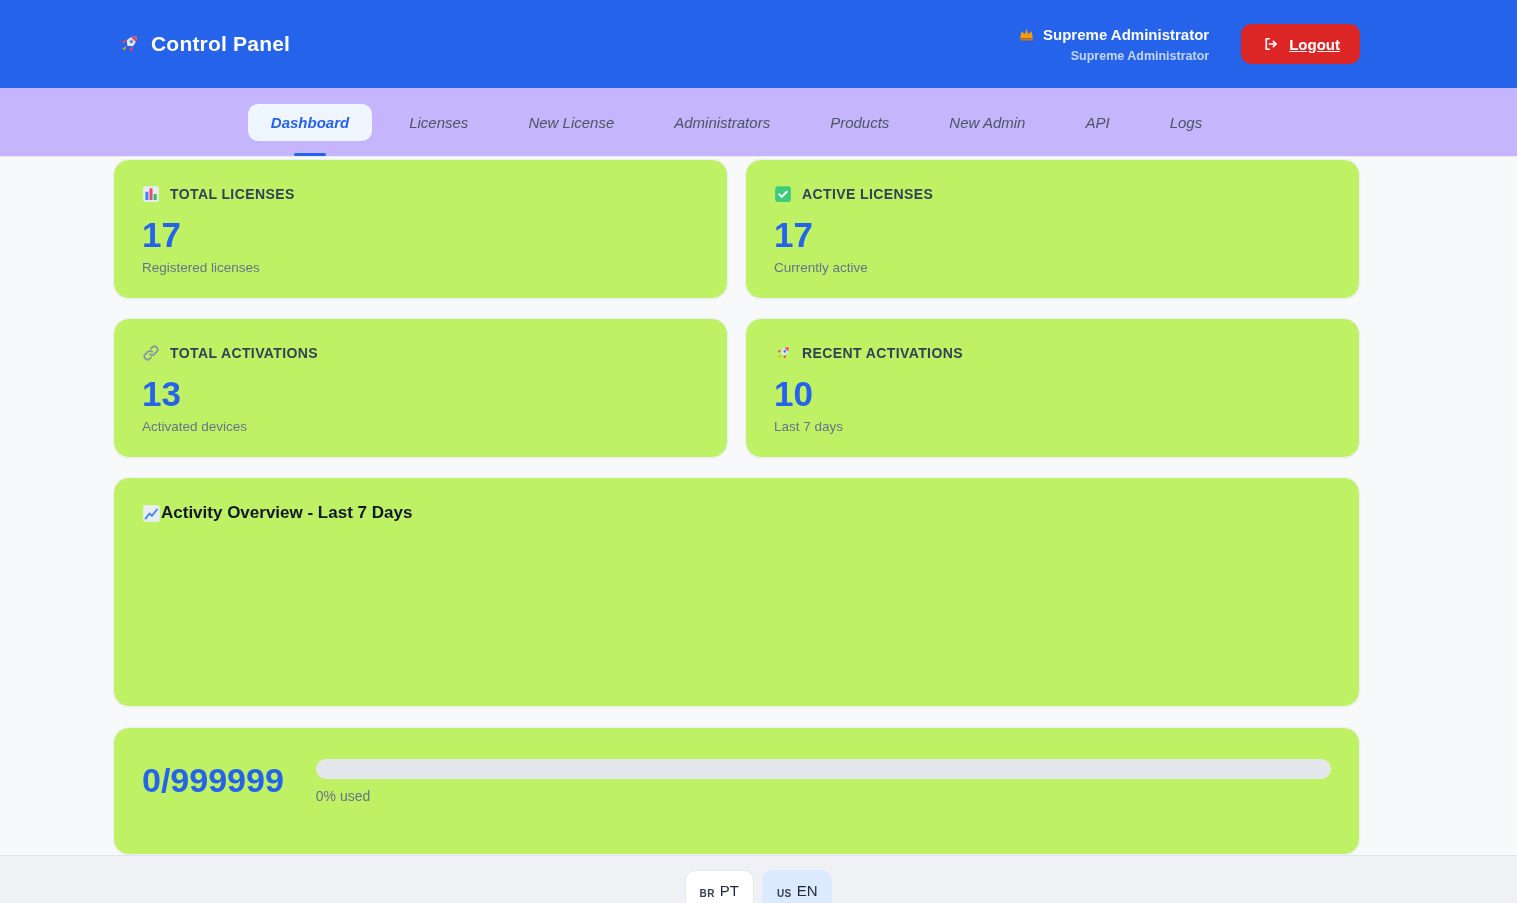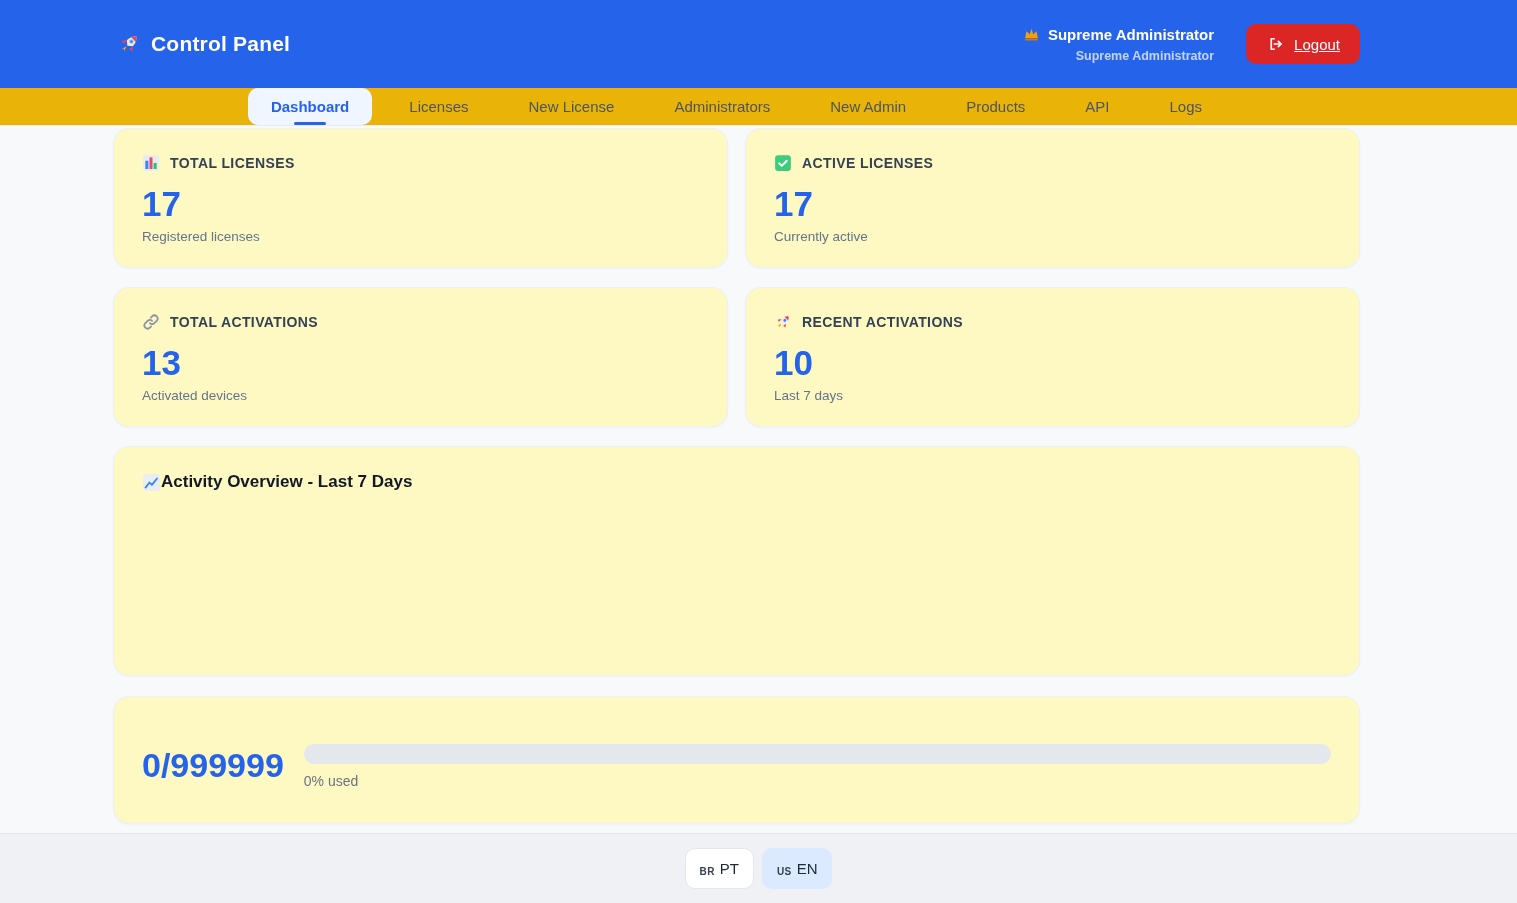--- a/index.html
+++ b/index.html
@@ -33,31 +33,32 @@
   .userbox-name {
     display: flex; align-items: center; justify-content: flex-end; gap: 8px;
     color: #ffffff; font-size: 15px; font-weight: bold;
   }
   .userbox-role { margin-top: 6px; color: rgba(255,255,255,.72); font-size: 12.5px; font-weight: bold; }
   .logout-btn {
     display: flex; align-items: center; gap: 10px;
     background: #dc2626; color: #ffffff;
     border: none; border-radius: 10px;
     padding: 11px 20px;
-    font-family: inherit; font-size: 15px; font-weight: normal;
+    font-family: inherit; font-size: 15px; font-weight: bold;
     cursor: pointer;
   }
   .logout-btn .lbl { text-decoration: underline; }
 
   
   .nav {
-    height: 38px;
-    background: #eab308;
+    height: 69px;
+    background: #c4b5fd;
     border-bottom: 1px solid #e9ecef;
     flex: 0 0 auto;
+    font-style: italic;
   }
   .nav-inner {
     height: 100%;
     display: flex;
     justify-content: center;
     align-items: stretch;
   }
   .tab {
     position: relative;
     display: flex; align-items: center;
@@ -76,21 +77,21 @@
     left: 50%; bottom: 0;
     transform: translateX(-50%);
     width: 32px; height: 3px;
     background: #2563eb;
     border-radius: 2px;
   }
 
   
   .main { flex: 1 1 auto; padding-top: 2px; }
   .card {
-    background: #fef9c3;
+    background: #bef264;
     border: 1px solid #eef0f3;
     border-radius: 16px;
     box-shadow: 0 1px 2px rgba(16,24,40,.03);
   }
   .stat-grid {
     display: grid;
     grid-template-columns: 1fr 1fr;
     gap: 19px 17px;
   }
   .stat-card { height: 140px; padding: 25px 28px; }
@@ -100,21 +101,21 @@
     text-transform: uppercase; letter-spacing: .4px;
   }
   .stat-value { margin-top: 14px; font-size: 35px; font-weight: bold; color: #2563eb; line-height: 1; }
   .stat-sub { margin-top: 8px; font-size: 13.5px; color: #64748b; }
 
   .activity-card { margin-top: 19px; height: 230px; padding: 25px 28px; }
   .section-head { display: flex; align-items: center; }
   .section-title { font-size: 17px; font-weight: bold; color: #111827; }
 
   .quota-card { margin-top: 20px; height: 128px; padding: 23px 28px; }
-  .quota-row { display: flex; align-items: flex-start; gap: 20px; margin-top: 24px; }
+  .quota-row { display: flex; align-items: flex-start; gap: 32px; margin-top: 8px; }
   .quota-value { font-size: 34px; font-weight: bold; color: #2563eb; line-height: 1; margin-top: 4px; white-space: nowrap; }
   .quota-bar-col { flex: 1 1 auto; }
   .quota-track {
     height: 20px; border-radius: 10px;
     background: #e4e7eb;
     overflow: hidden;
     cursor: default;
   }
   .quota-fill { height: 100%; background: #2563eb; border-radius: 10px; width: 0%; }
   .quota-percent { margin-top: 9px; font-size: 14px; color: #6b7280; }
@@ -201,24 +202,24 @@
     <a class="tab">
         <span class="pill">Licenses</span>
       </a>
     <a class="tab">
         <span class="pill">New License</span>
       </a>
     <a class="tab">
         <span class="pill">Administrators</span>
       </a>
     <a class="tab">
+        <span class="pill">Products</span>
+      </a>
+    <a class="tab">
         <span class="pill">New Admin</span>
-      </a>
-    <a class="tab">
-        <span class="pill">Products</span>
       </a>
     <a class="tab">
         <span class="pill">API</span>
       </a>
     <a class="tab">
         <span class="pill">Logs</span>
       </a>
   </div>
 </nav>
 

